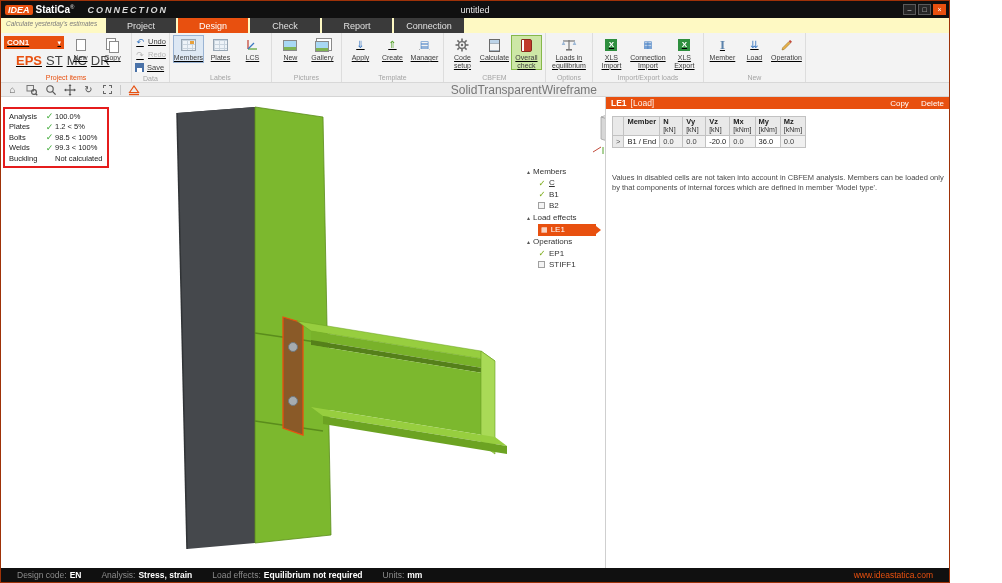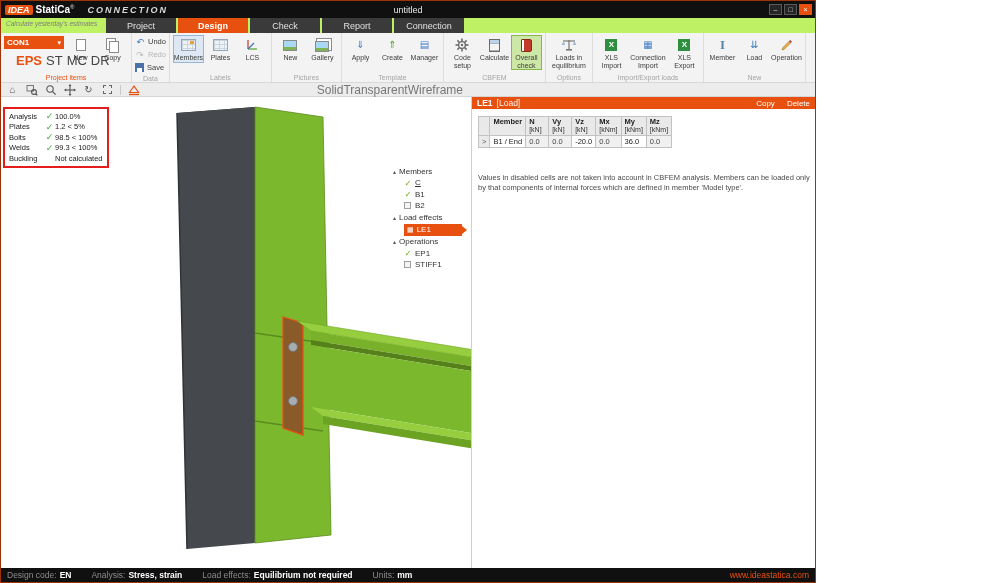--- a/index.html
+++ b/index.html
@@ -1,40 +1,40 @@
 <!DOCTYPE html>
 <html><head>
 <meta charset="utf-8">
 <style>
   * { margin:0; padding:0; box-sizing:border-box; }
   body { width:1002px; height:583px; font-family:"Liberation Sans","DejaVu Sans",sans-serif; background:#fff; }
-  #app { width:816px; height:583px; border:1px solid #9e3208; display:flex; flex-direction:column; overflow:hidden; background:#fff; }
+  #app { width:950px; height:583px; border:1px solid #9e3208; display:flex; flex-direction:column; overflow:hidden; background:#fff; }
 
   
   .titlebar { height:17px; background:#101010; display:flex; align-items:center; position:relative; color:#fff; flex:0 0 auto; }
   .logo { display:flex; align-items:center; gap:3px; padding-left:4px; z-index:2; }
   .logo-idea { background:#e8500f; color:#fff; font-weight:bold; font-style:italic; font-size:9px; padding:0 3px; border-radius:2px; }
   .logo-statica { font-size:10px; font-weight:bold; }
   .logo-reg { font-size:6px; vertical-align:top; color:#bbb; }
   .logo-product { margin-left:10px; font-size:9px; font-weight:bold; letter-spacing:2px; color:#d8d8d8; font-style:italic; }
   .doc-title { position:absolute; left:0; right:0; text-align:center; font-size:9px; color:#e8e8e8; }
   .winbtns { margin-left:auto; display:flex; gap:2px; padding-right:3px; z-index:2; }
   .winbtn { width:13px; height:11px; background:#262626; border:1px solid #5a5a5a; color:#ddd; font-size:7px; line-height:9px; text-align:center; cursor:default; }
   .winbtn.close { background:#e8500f; border-color:#e8500f; color:#fff; }
 
   
-  .tabbar { height:15px; background:#bef264; display:flex; align-items:stretch; padding-left:105px; position:relative; flex:0 0 auto; }
+  .tabbar { height:15px; background:#fef9c3; display:flex; align-items:stretch; padding-left:105px; position:relative; flex:0 0 auto; }
   .tagline { position:absolute; left:5px; top:2px; font-size:6.5px; color:#7d7d7d; font-style:italic; }
   .tab { min-width:70px; display:flex; align-items:center; justify-content:center; font-size:9px; color:#e0e0e0; background:#3a3a3a; margin-right:2px; padding:0 10px; }
-  .tab.active { background:#e8500f; color:#fff;font-weight:bold; }
+  .tab.active { background:#e8500f; color:#fff; }
 
   
   .ribbon { height:50px; background:#f3f3f3; border-bottom:1px solid #d8d8d8; display:flex; flex:0 0 auto; }
   .rgroup { border-right:1px solid #ddd; display:flex; flex-direction:column; padding:2px 3px 0 3px; }
-  .rbody { flex:1; display:flex; gap:1px; align-items:flex-start; }
+  .rbody { flex:1; display:flex; gap:1px; align-items:flex-start;text-decoration:underline; }
   .rbody.col { flex-direction:column; gap:0; }
   .rlabel { font-size:7px; color:#a5a5a5; text-align:center; line-height:9px; white-space:nowrap; }
   .rlabel.orange { color:#e8500f; }
   .rbtn { width:31px; display:flex; flex-direction:column; align-items:center; font-size:7px; color:#3c3c3c; text-align:center; line-height:1.08; padding-top:1px; border:1px solid transparent; }
   .rbtn.wide { width:40px; }
   .rbtn.selected { background:#dde8f4; border:1px solid #9ab4d4; }
   .rbtn.hl { background:#cde7a6; border:1px solid #86b84a; }
   .ricon { height:16px; display:flex; align-items:center; justify-content:center; margin-bottom:1px; }
 
   .pi-col { width:60px; display:flex; flex-direction:column; gap:4px; padding-top:1px; }
@@ -108,21 +108,21 @@
   table.loads { border-collapse:collapse; font-size:7.5px; color:#222; }
   .loads th { background:#e9e9e9; border:1px solid #c2c2c2; font-weight:bold; padding:1px 3px; text-align:left; vertical-align:top; line-height:1.1; }
   .loads th .unit { display:block; font-weight:normal; font-size:7px; color:#333; }
   .loads td { border:1px solid #c2c2c2; padding:1px 3px; height:12px; background:#fff; }
   .loads td.exp, .loads th.exp { background:#e9e9e9; color:#555; width:11px; text-align:center; }
   .loads td.num { min-width:23px; }
   .loads td.dis { background:#f0f0f0; color:#444; }
   .note { margin-top:25px; font-size:7.5px; color:#4a4a4a; width:332px; line-height:1.3; }
 
   
-  .footer { height:14px; background:#101010; display:flex; align-items:center; font-size:8.5px; padding:0 6px; flex:0 0 auto; }
+  .footer { height:14px; background:#101010; display:flex; align-items:center; font-size:8.5px; padding:0 16px; flex:0 0 auto; }
   .fitem { display:flex; gap:3px; padding-right:20px; white-space:nowrap; }
   .flabel { color:#8c8c8c; }
   .fvalue { color:#fff; font-weight:bold; }
   .fsite { margin-left:auto; color:#e8500f; }
 </style>
 </head>
 <body>
 
 <div id="app">
 

